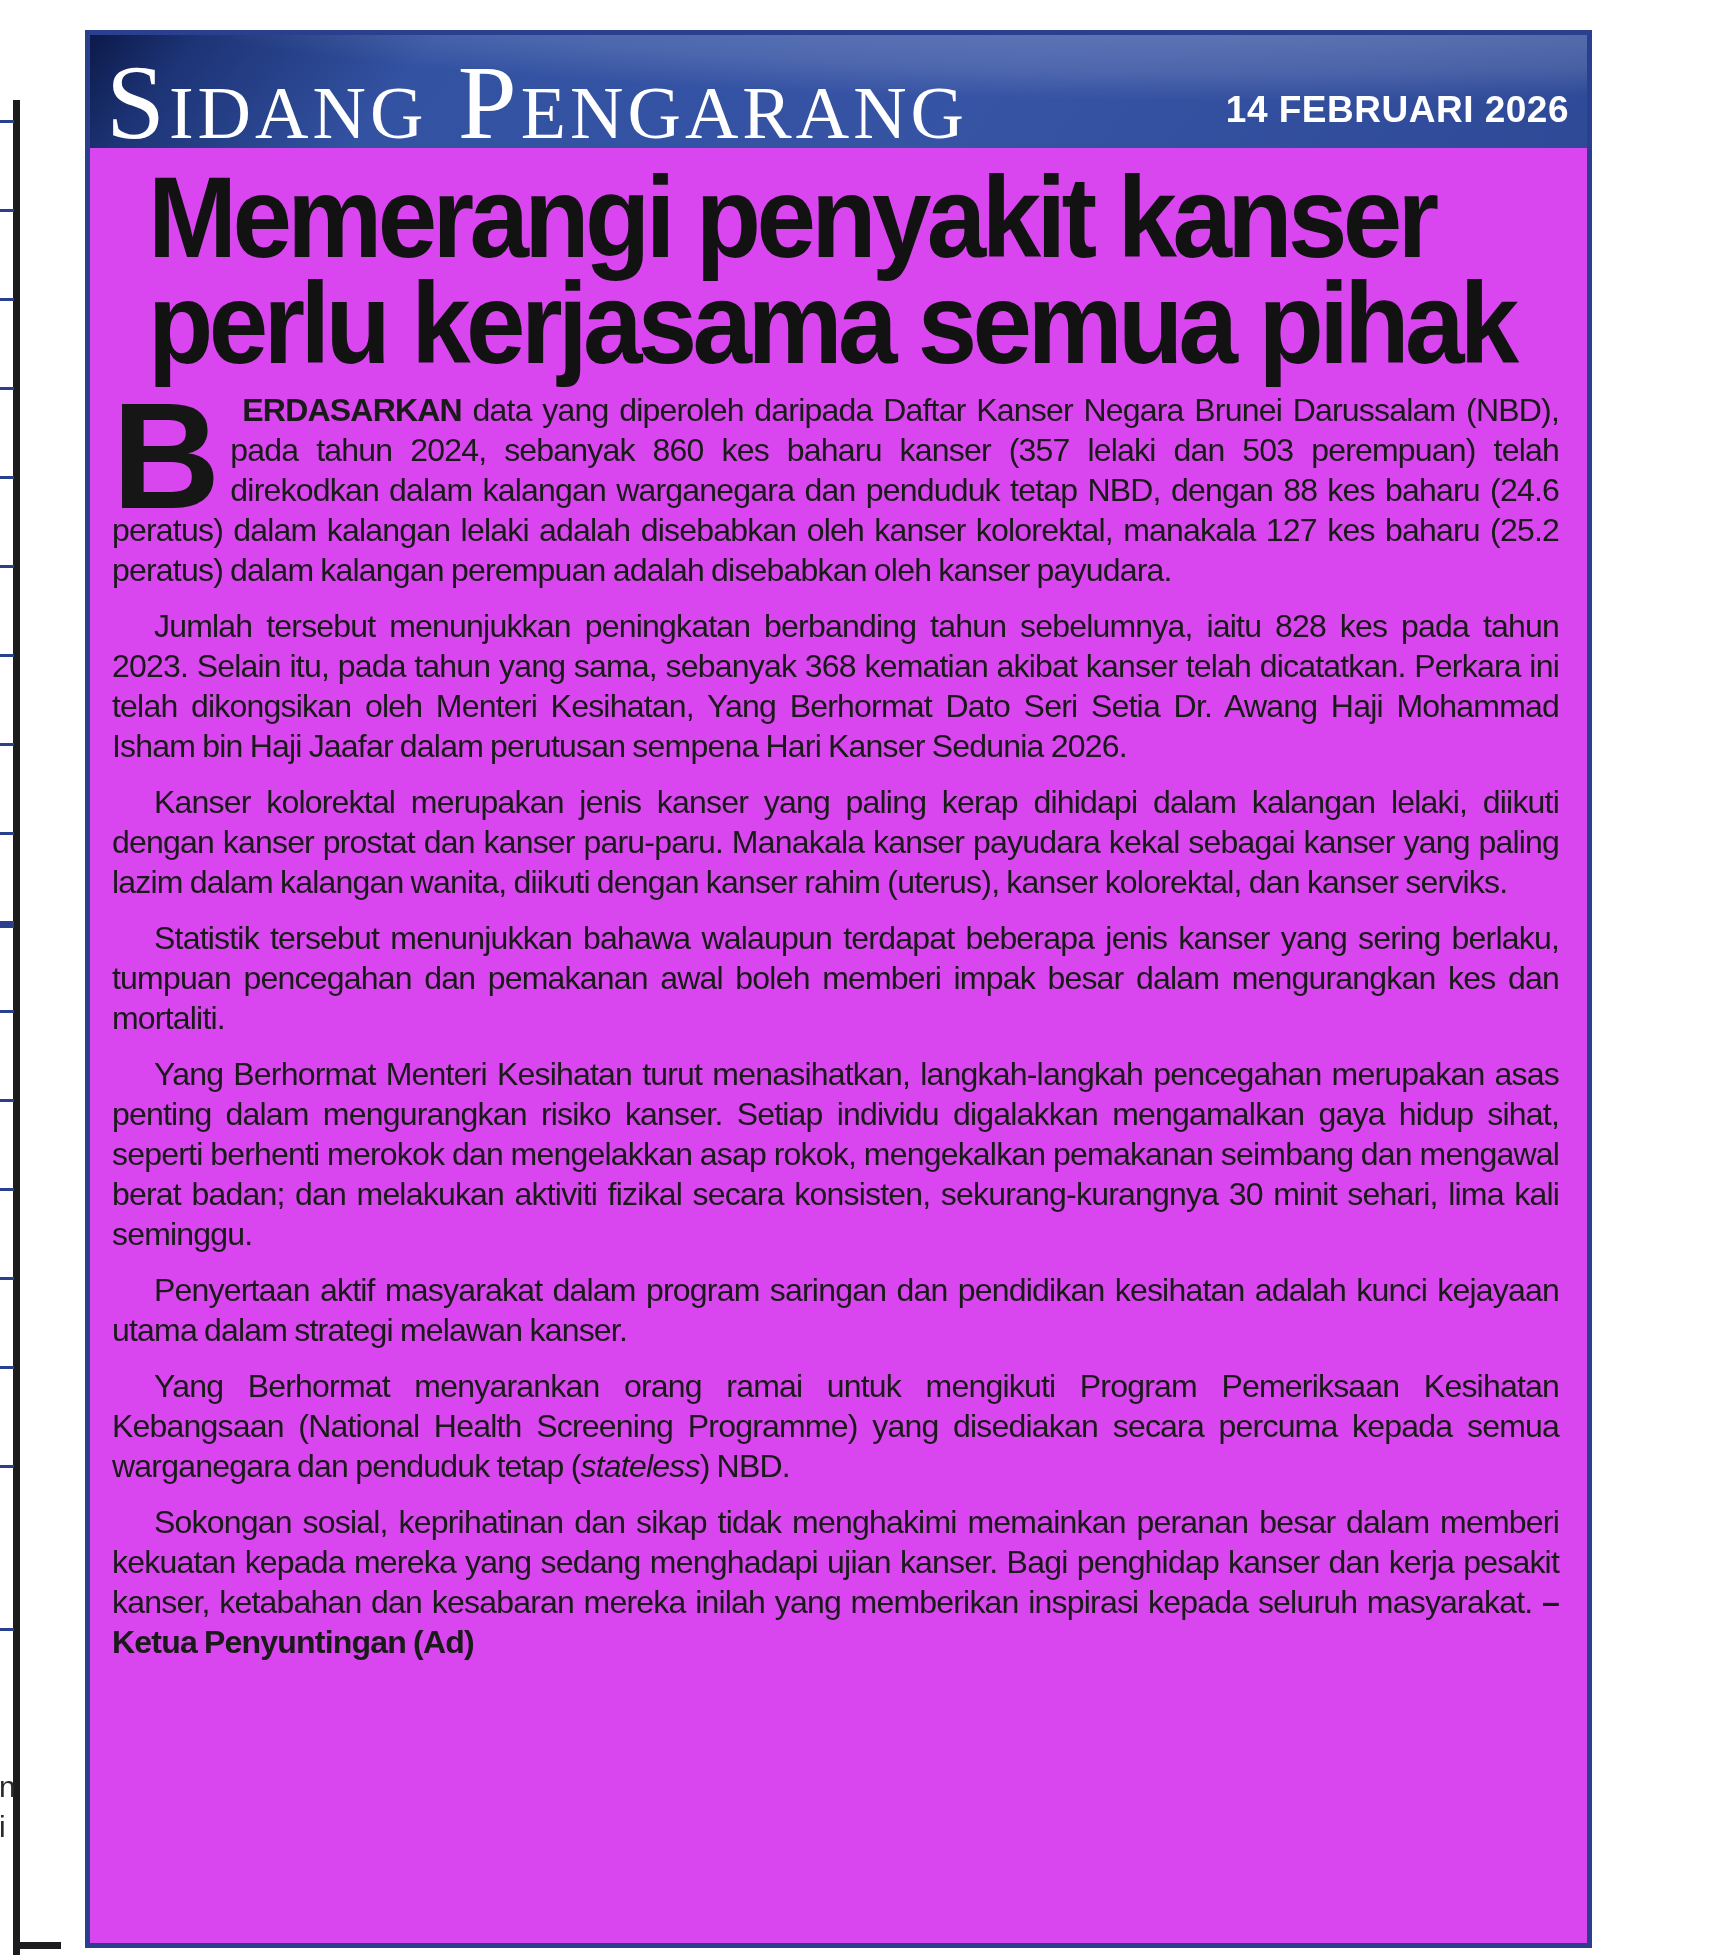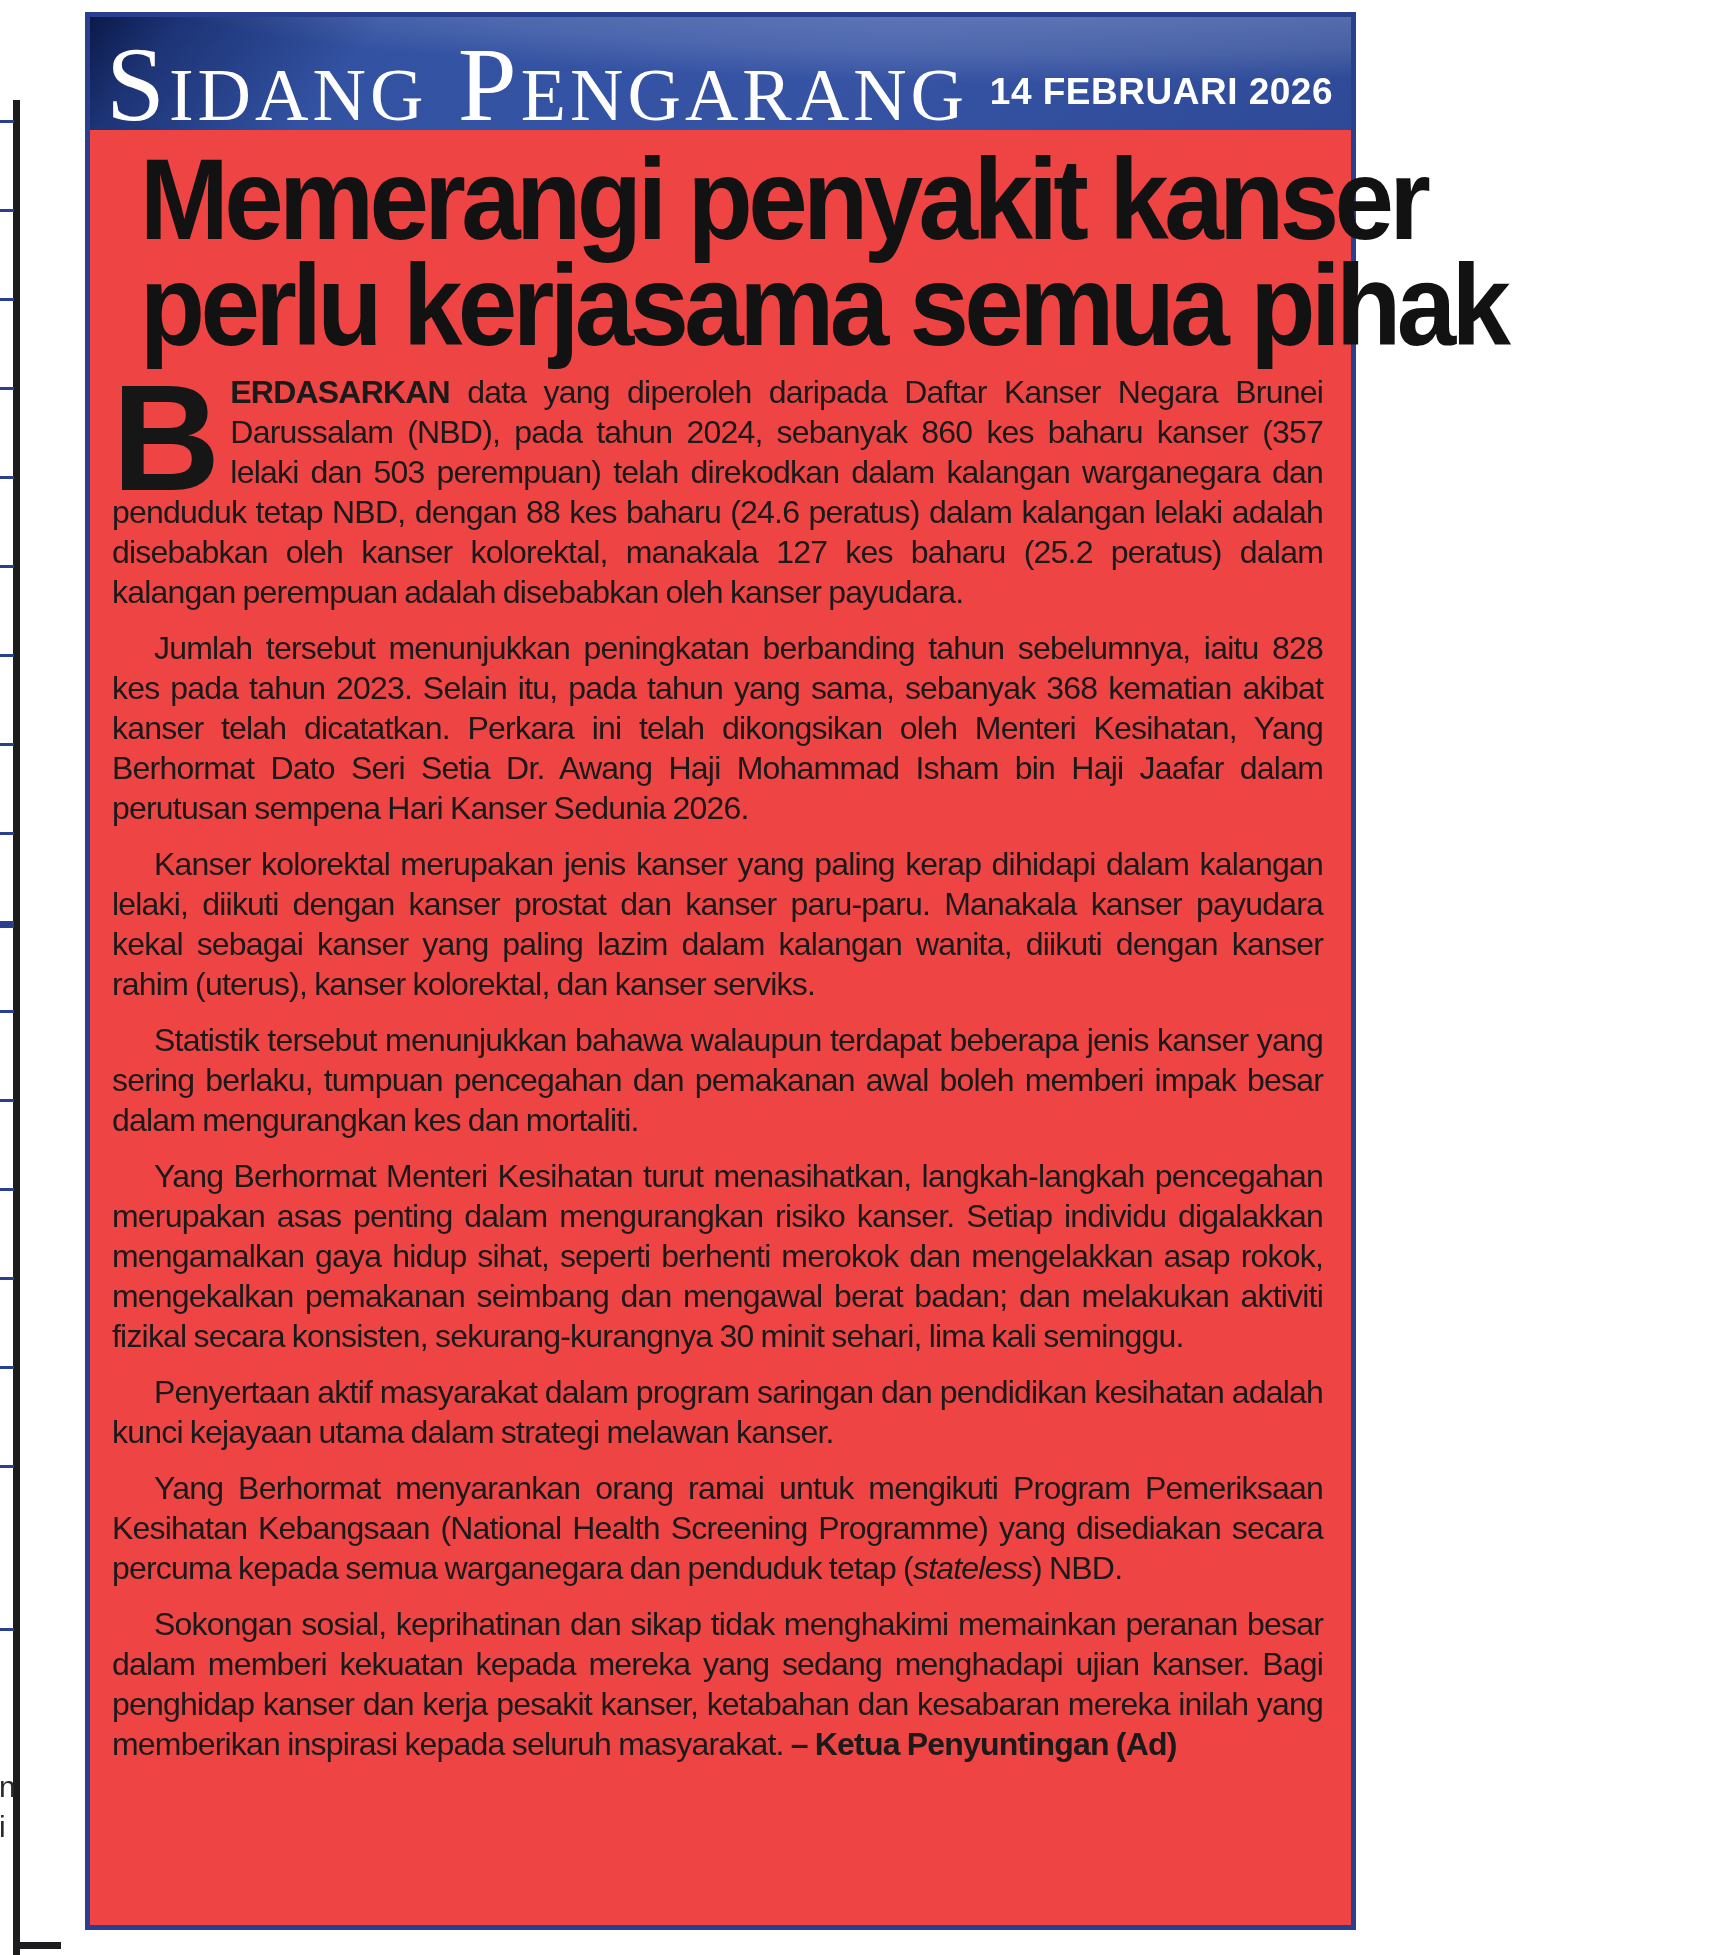--- a/index.html
+++ b/index.html
@@ -10,22 +10,22 @@
 
   
   .black-vline{position:absolute;left:13px;top:100px;width:7px;height:1855px;background:#1c1c1e;}
   .black-hcorner{position:absolute;left:13px;top:1942px;width:48px;height:7px;background:#1c1c1e;}
   .tick{position:absolute;left:0;width:14px;height:3px;background:#2b3f8f;}
   .tick.thick{height:7px;}
   .frag-letter{position:absolute;left:-1px;font-size:30px;line-height:30px;color:#2a2a2a;letter-spacing:-1px;}
 
   
   .page{
-    position:absolute;left:85px;top:12px;width:1271px;height:1918px;
-    box-sizing:border-box;border:5px solid #2b3f8f;background:#ef4444;
+    position:absolute;left:85px;top:30px;width:1507px;height:1918px;
+    box-sizing:border-box;border:5px solid #2b3f8f;background:#d946ef;
   }
 
   
   .banner{
     position:relative;height:113px;width:100%;
     background:
       radial-gradient(ellipse 130% 170% at 78% -45%, rgba(255,255,255,0.30) 0%, rgba(255,255,255,0.12) 46%, rgba(255,255,255,0) 61%),
       linear-gradient(128deg, #0c1a4a 0%, #1d3476 7%, #3352a2 22%, #3653a4 60%, #2e4a97 100%);
   }
   .banner-title{
@@ -50,21 +50,21 @@
     margin:14px 28px 0 22px;text-align:justify;color:#1a1a1a;
     font-size:32px;line-height:40px;letter-spacing:-0.8px;word-spacing:-1px;
     font-stretch:condensed;
   }
   .body p{margin:0;}
   .body p.indent{text-indent:42px;margin-top:16px;}
   .dropcap{
     float:left;font-weight:bold;font-size:150px;line-height:104px;
     padding:14px 14px 2px 0;letter-spacing:-4px;color:#161616;
   }
-  .lead{font-weight:bold;}
+  .lead{font-weight:bold;margin-left:12px;}
   .signoff{font-weight:bold;}
   .ital{font-style:italic;}
 </style>
 </head>
 <body>
 
 <div>
   <div class="black-vline"></div>
   <div class="black-hcorner"></div>
   <div id="tick-host">

